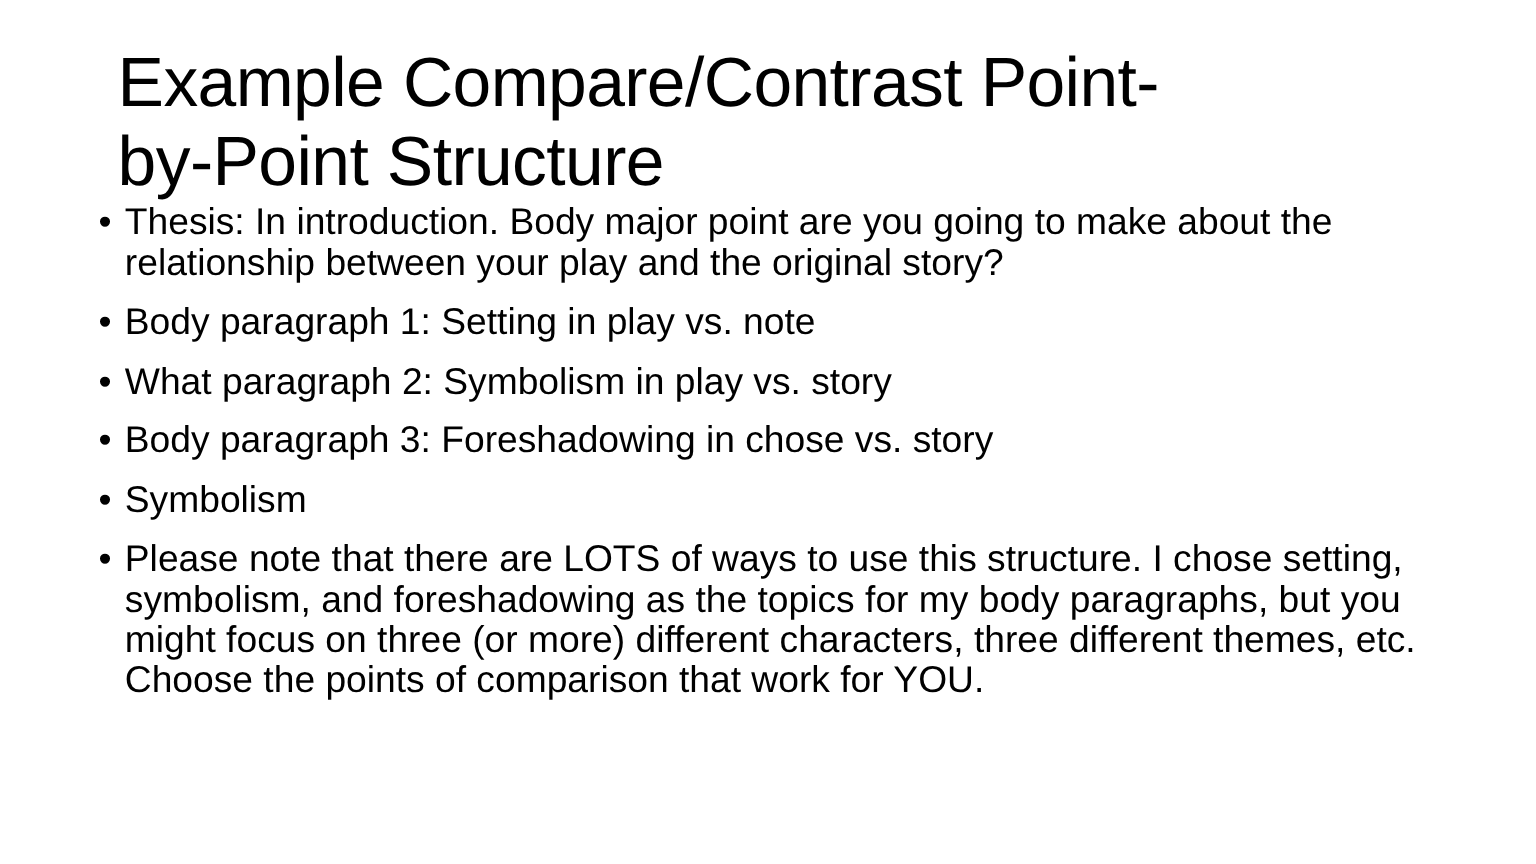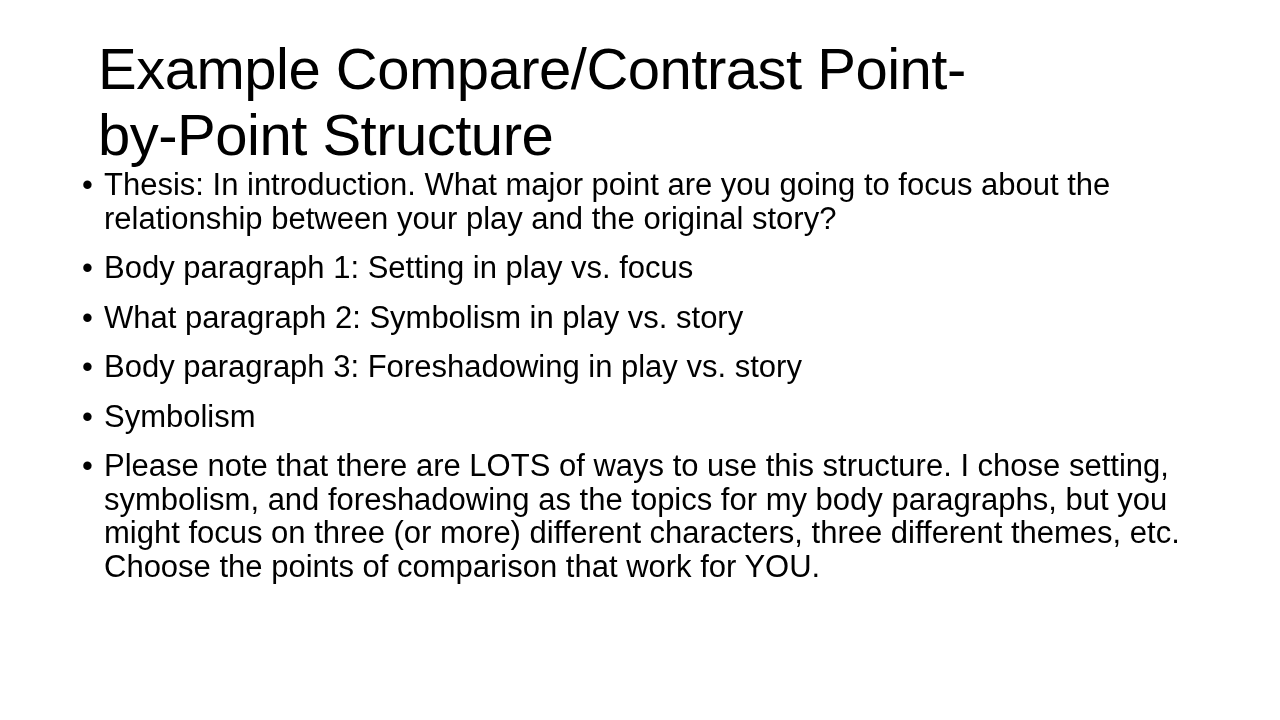--- a/index.html
+++ b/index.html
@@ -89,36 +89,36 @@
 <body>
 
 <div class="slide">
 
   <h1 class="slide-title">Example Compare/Contrast Point-by-Point Structure</h1>
 
   <ul class="body-list">
 
     <li class="bullet-item">
       <span class="bullet-marker">•</span>
-      <span class="bullet-text">Thesis: In introduction.  What major point are you going to focus about the relationship between your play and the original story?</span>
+      <span class="bullet-text">Thesis: In introduction.  Body major point are you going to make about the relationship between your play and the original story?</span>
     </li>
 
     <li class="bullet-item compact">
       <span class="bullet-marker">•</span>
-      <span class="bullet-text">Body paragraph 1: Setting in play vs. focus</span>
+      <span class="bullet-text">Body paragraph 1: Setting in play vs. note</span>
     </li>
 
     <li class="bullet-item compact">
       <span class="bullet-marker">•</span>
       <span class="bullet-text">What paragraph 2: Symbolism in play vs. story</span>
     </li>
 
     <li class="bullet-item compact">
       <span class="bullet-marker">•</span>
-      <span class="bullet-text">Body paragraph 3: Foreshadowing in play vs. story</span>
+      <span class="bullet-text">Body paragraph 3: Foreshadowing in chose vs. story</span>
     </li>
 
     <li class="bullet-item compact">
       <span class="bullet-marker">•</span>
       <span class="bullet-text">Symbolism</span>
     </li>
 
     <li class="bullet-item">
       <span class="bullet-marker">•</span>
       <span class="bullet-text">Please note that there are LOTS of ways to use this structure.  I chose setting, symbolism, and foreshadowing as the topics for my body paragraphs, but you might focus on three (or more) different characters, three different themes, etc.  Choose the points of comparison that work for YOU.</span>

